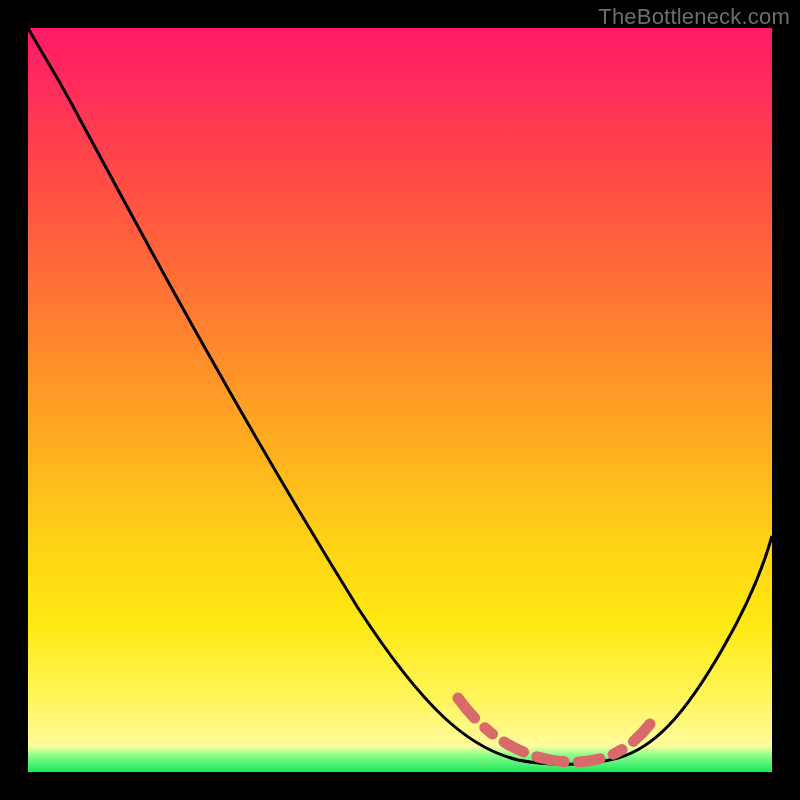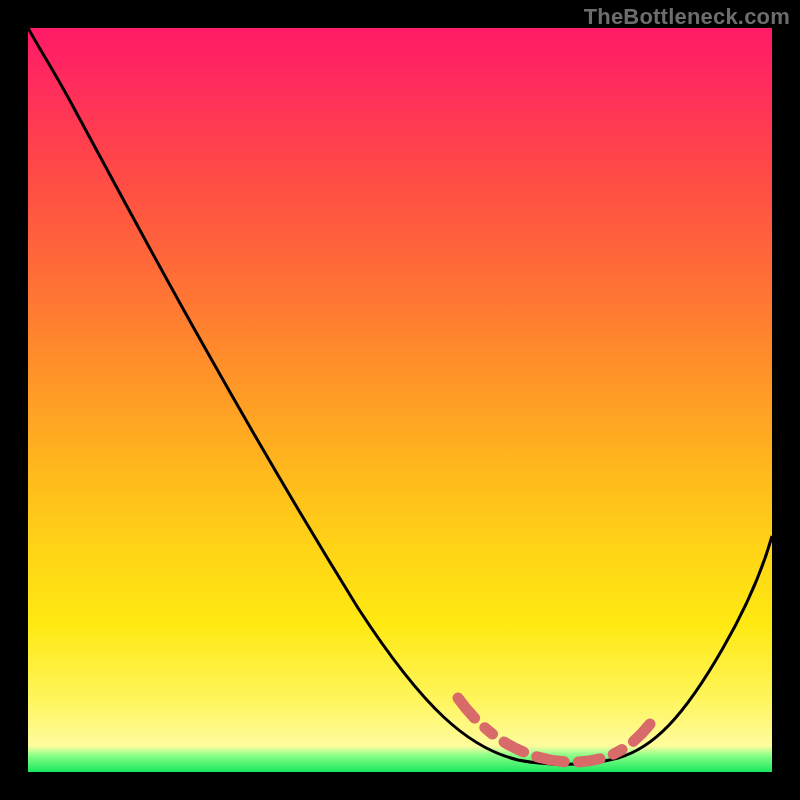--- a/index.html
+++ b/index.html
@@ -57,21 +57,21 @@
     top: 0;
     width: 744px;
     height: 744px;
   }
   .watermark {
     position: absolute;
     top: 4px;
     right: 10px;
     color: #6d6d6d;
     font-size: 22px;
-    font-weight: 700;
+    font-weight: 400;
     letter-spacing: 0.2px;
   }
 </style>
 </head>
 <body>
 
 <div class="frame">
 
   <div class="watermark">TheBottleneck.com</div>
 

